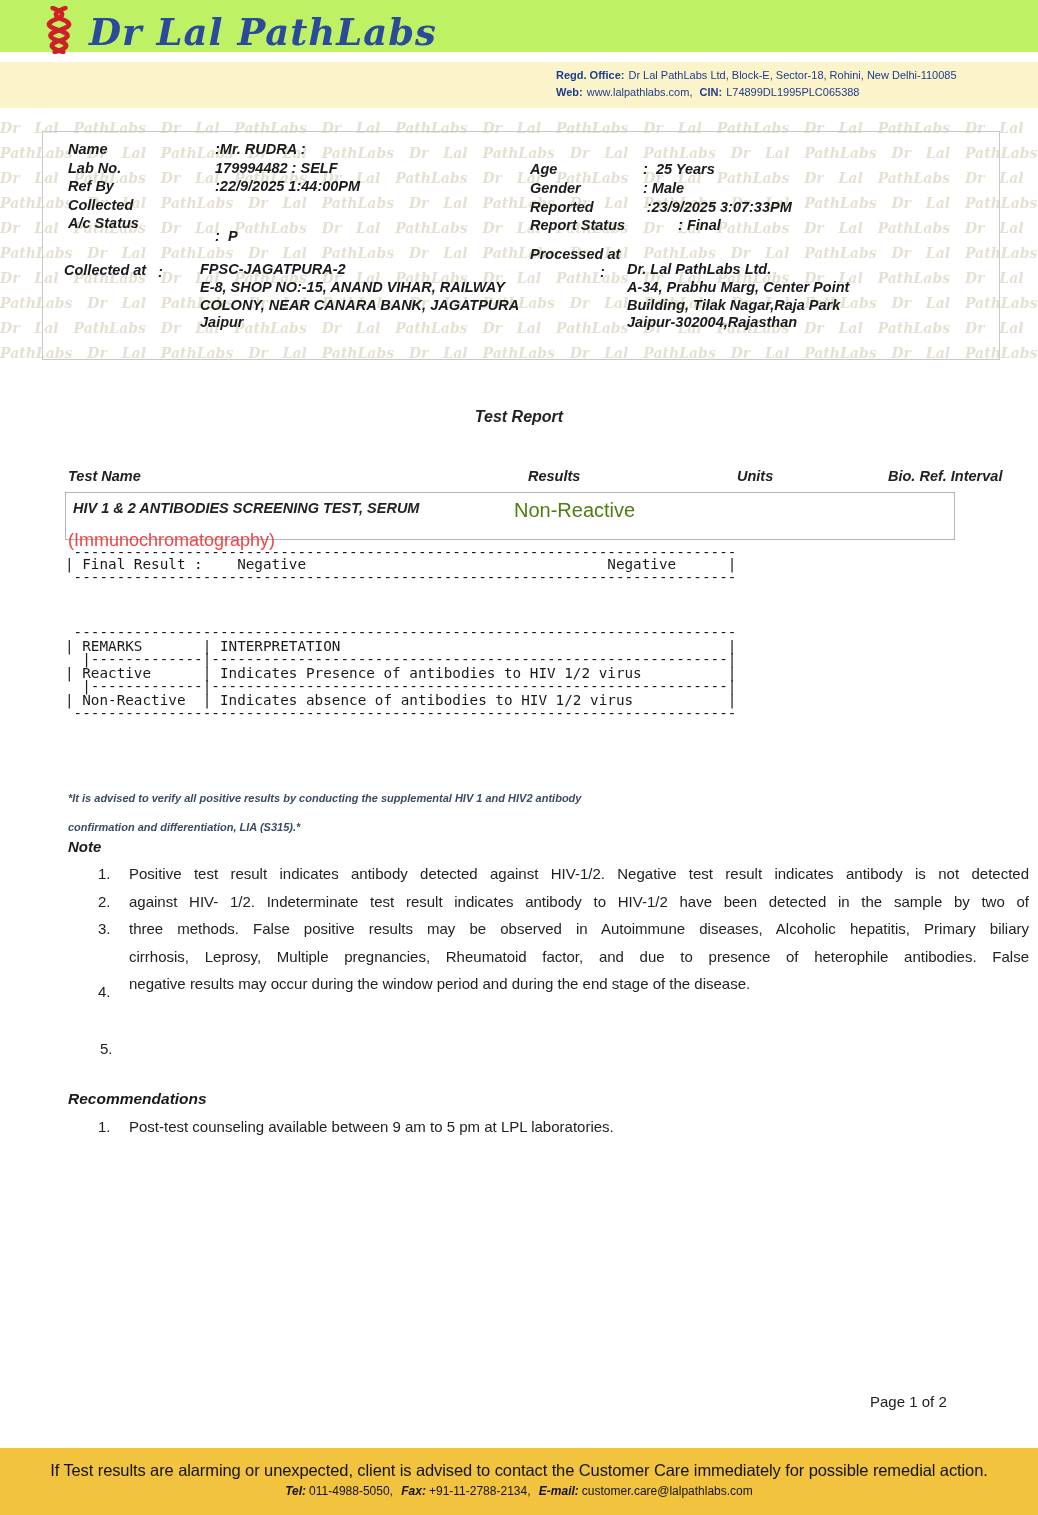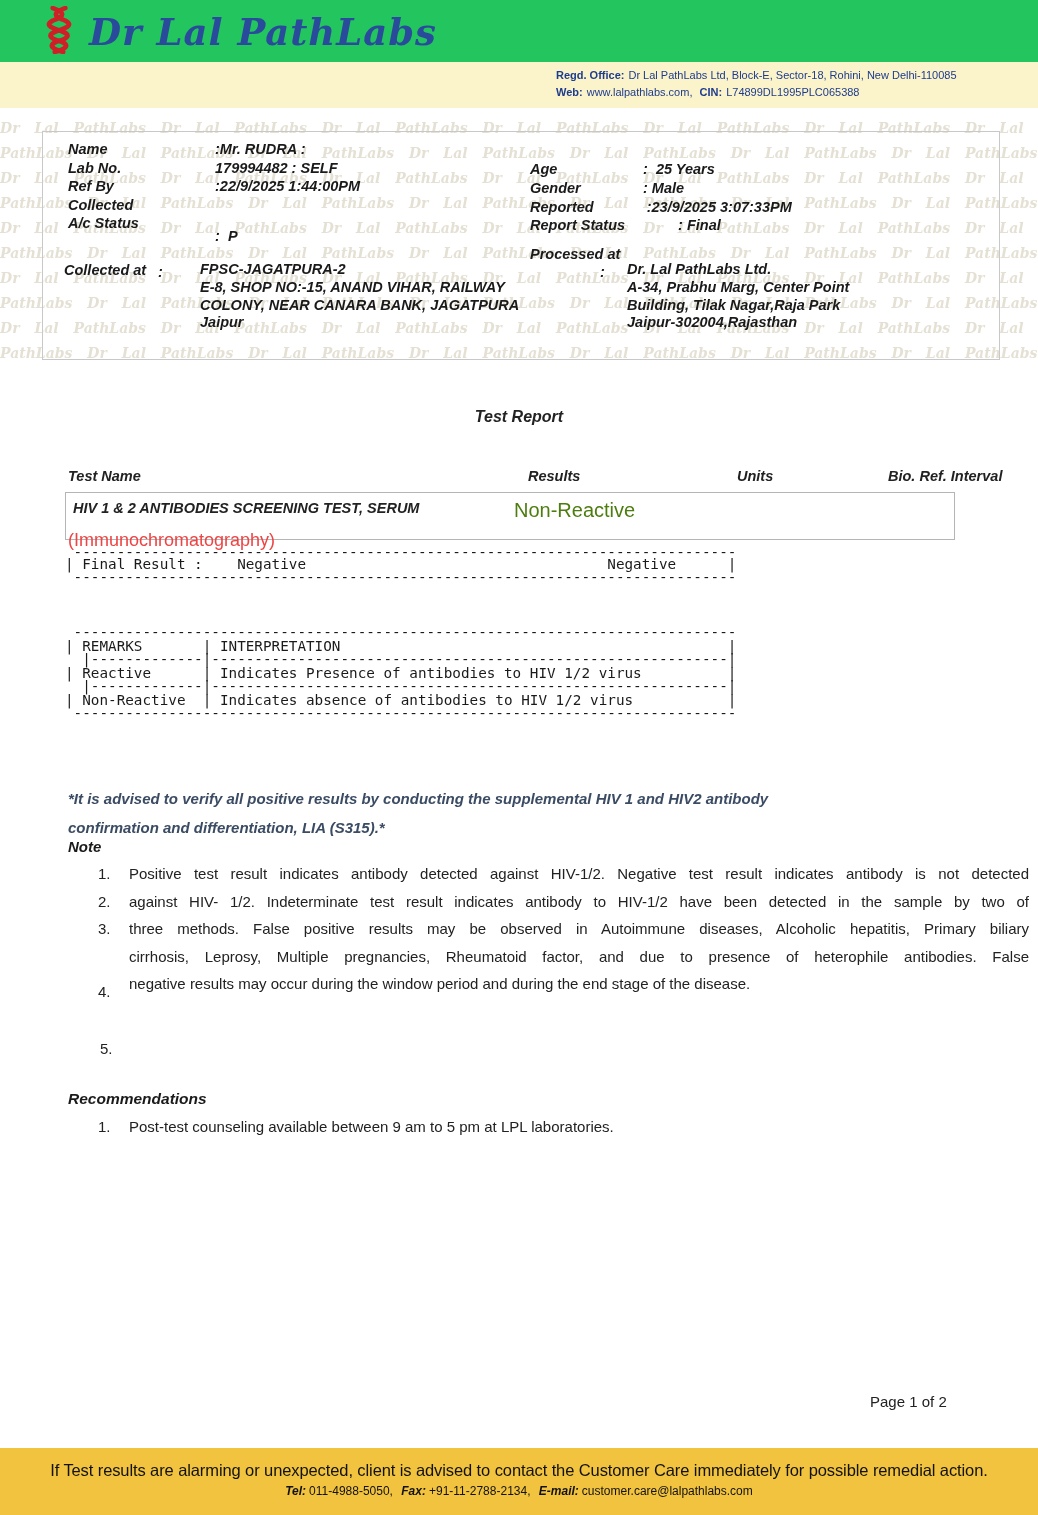--- a/index.html
+++ b/index.html
@@ -1,19 +1,19 @@
 <!DOCTYPE html>
 <html><head>
 <meta charset="utf-8">
 <style>
   html,body{margin:0;padding:0;background:#e8e8e8;}
   #page{position:relative;width:1038px;height:1515px;background:#ffffff;overflow:hidden;
         font-family:"Liberation Sans",sans-serif;color:#222;}
   
-  #band-top{position:absolute;left:0;top:0;width:1038px;height:62px;background:#22c55e;}
+  #band-top{position:absolute;left:0;top:0;width:1038px;height:52px;background:#bef264;}
   #logo{position:absolute;left:44px;top:6px;display:flex;align-items:center;gap:15px;}
   #logo-text{font-family:"DejaVu Serif",serif;font-style:italic;font-weight:bold;
              font-size:37px;color:#2A4A9C;letter-spacing:1px;white-space:nowrap;}
   #band-sub{position:absolute;left:0;top:62px;width:1038px;height:46px;background:#FBF3C9;}
   .regd-line{position:absolute;left:556px;font-size:11px;color:#1D3C8F;white-space:nowrap;}
   .regd-line b{font-weight:bold;}
   .regd-line .sp{margin-left:4px;}
   
   #watermark{position:absolute;left:0;top:116px;width:1038px;height:243px;overflow:hidden;
              font-family:"DejaVu Serif",serif;font-style:italic;font-weight:bold;font-size:14px;
@@ -41,21 +41,21 @@
   #test-box{position:absolute;left:65px;top:492px;width:888px;height:46px;border:1.5px solid #B5B5B5;}
   #test-name{position:absolute;left:73px;top:500px;font-weight:bold;font-style:italic;font-size:14.5px;}
   #test-result{position:absolute;left:514px;top:499px;font-size:20px;color:#4d7c0f;}
   #test-method{position:absolute;left:68px;top:530px;font-size:18px;color:#ef4444;}
   pre.ascii{position:absolute;left:65px;margin:0;font-family:"DejaVu Sans Mono",monospace;
             color:#1a1a1a;}
   #final-block{top:546px;font-size:14.3px;line-height:12.4px;}
   #remarks-block{top:626px;font-size:14.3px;line-height:13.5px;}
   
   #advisory{position:absolute;left:68px;top:784px;font-weight:bold;font-style:italic;
-            font-size:15px;color:#3A4B63;line-height:29px;}
+            font-size:11px;color:#3A4B63;line-height:29px;}
   #note-head{position:absolute;left:68px;top:838px;font-weight:bold;font-style:italic;font-size:15px;color:#1a1a1a;}
   #note-rows{position:absolute;left:98px;top:860px;width:934px;}
   .nrow{display:flex;line-height:27.5px;font-size:15px;color:#222;}
   .nnum{width:31px;flex:none;}
   .low{position:relative;top:8px;}
   .ntext{width:900px;}
   .just{text-align:justify;text-align-last:justify;}
   #note-five{position:absolute;left:100px;top:1040px;font-size:15px;color:#222;}
   #rec-head{position:absolute;left:68px;top:1090px;font-weight:bold;font-style:italic;font-size:15.5px;color:#1a1a1a;}
   #rec-row{position:absolute;left:98px;top:1118px;display:flex;font-size:15px;color:#222;}

